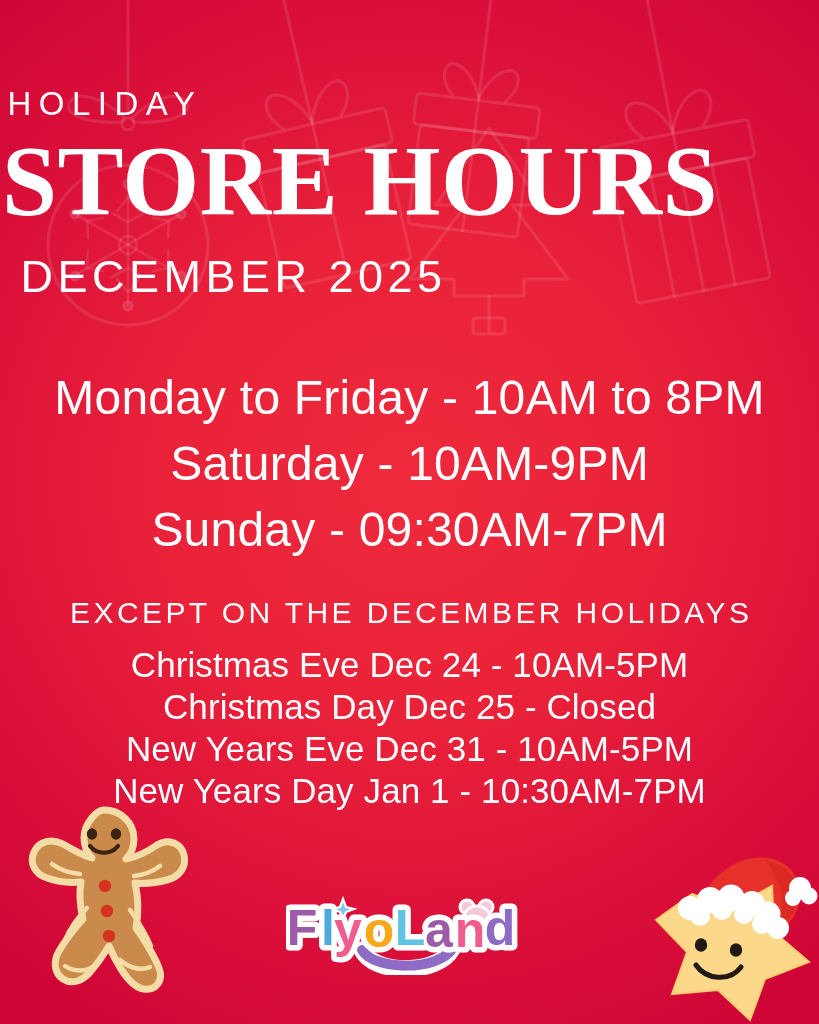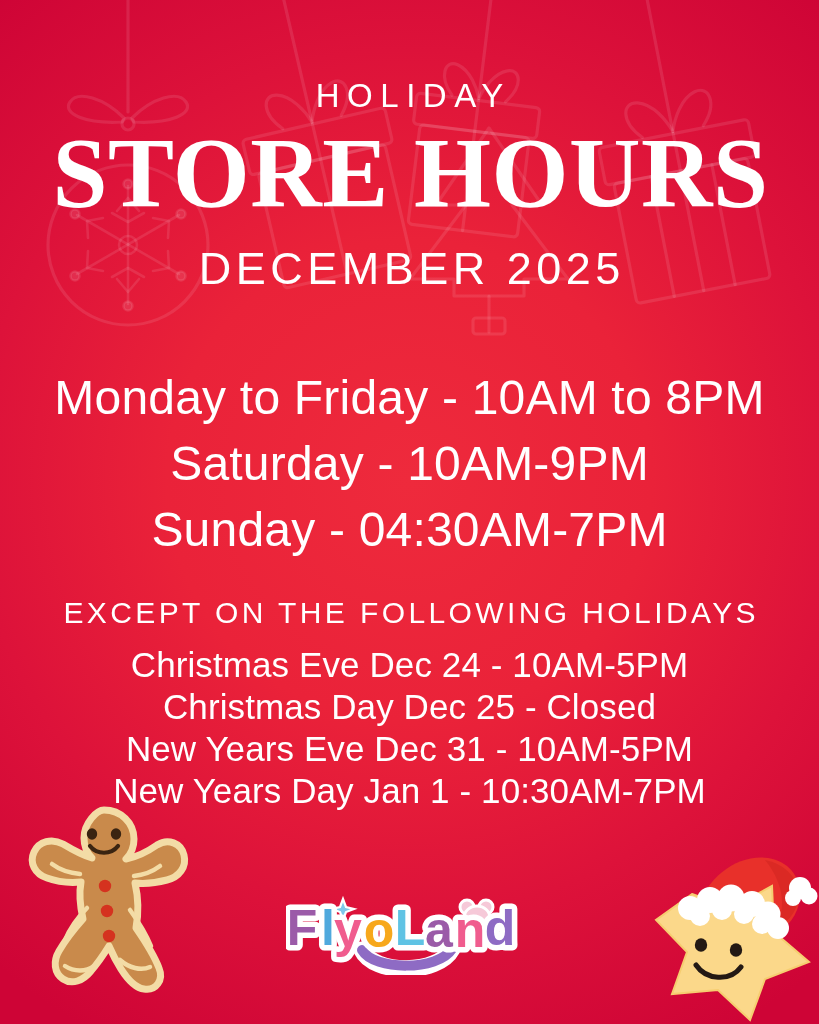--- a/index.html
+++ b/index.html
@@ -23,24 +23,23 @@
     position: absolute;
     inset: 0;
     width: 819px;
     height: 1024px;
     pointer-events: none;
   }
 
   
   .header {
     position: absolute;
-    top: 0;
+    top: 8px;
     left: 0;
     width: 819px;
-    text-align: center;
     z-index: 5;
   }
   .kicker {
     margin: 0;
     padding-top: 79px;
     font-size: 33px;
     font-weight: 300;
     letter-spacing: 7.5px;
     color: #FFFFFF;
     line-height: 1;
@@ -220,25 +219,25 @@
 
   <div class="header">
     <p class="kicker">HOLIDAY</p>
     <h1 class="headline">STORE HOURS</h1>
     <p class="subhead">DECEMBER 2025</p>
   </div>
 
   <div class="hours">
     <p class="hours-line">Monday to Friday - 10AM to 8PM</p>
     <p class="hours-line">Saturday - 10AM-9PM</p>
-    <p class="hours-line">Sunday - 04:30AM-7PM</p>
+    <p class="hours-line">Sunday - 09:30AM-7PM</p>
   </div>
 
   <div class="holidays">
-    <p class="holidays-title">EXCEPT ON THE FOLLOWING HOLIDAYS</p>
+    <p class="holidays-title">EXCEPT ON THE DECEMBER HOLIDAYS</p>
     <p class="holiday-line">Christmas Eve Dec 24 - 10AM-5PM</p>
     <p class="holiday-line">Christmas Day Dec 25 - Closed</p>
     <p class="holiday-line">New Years Eve Dec 31 - 10AM-5PM</p>
     <p class="holiday-line">New Years Day Jan 1 - 10:30AM-7PM</p>
   </div>
 
   <svg class="gingerbread" viewBox="0 0 190 195" xmlns="http://www.w3.org/2000/svg">
     <g>
       <path d="M96 10
                C 113 10, 126 23, 126 39

